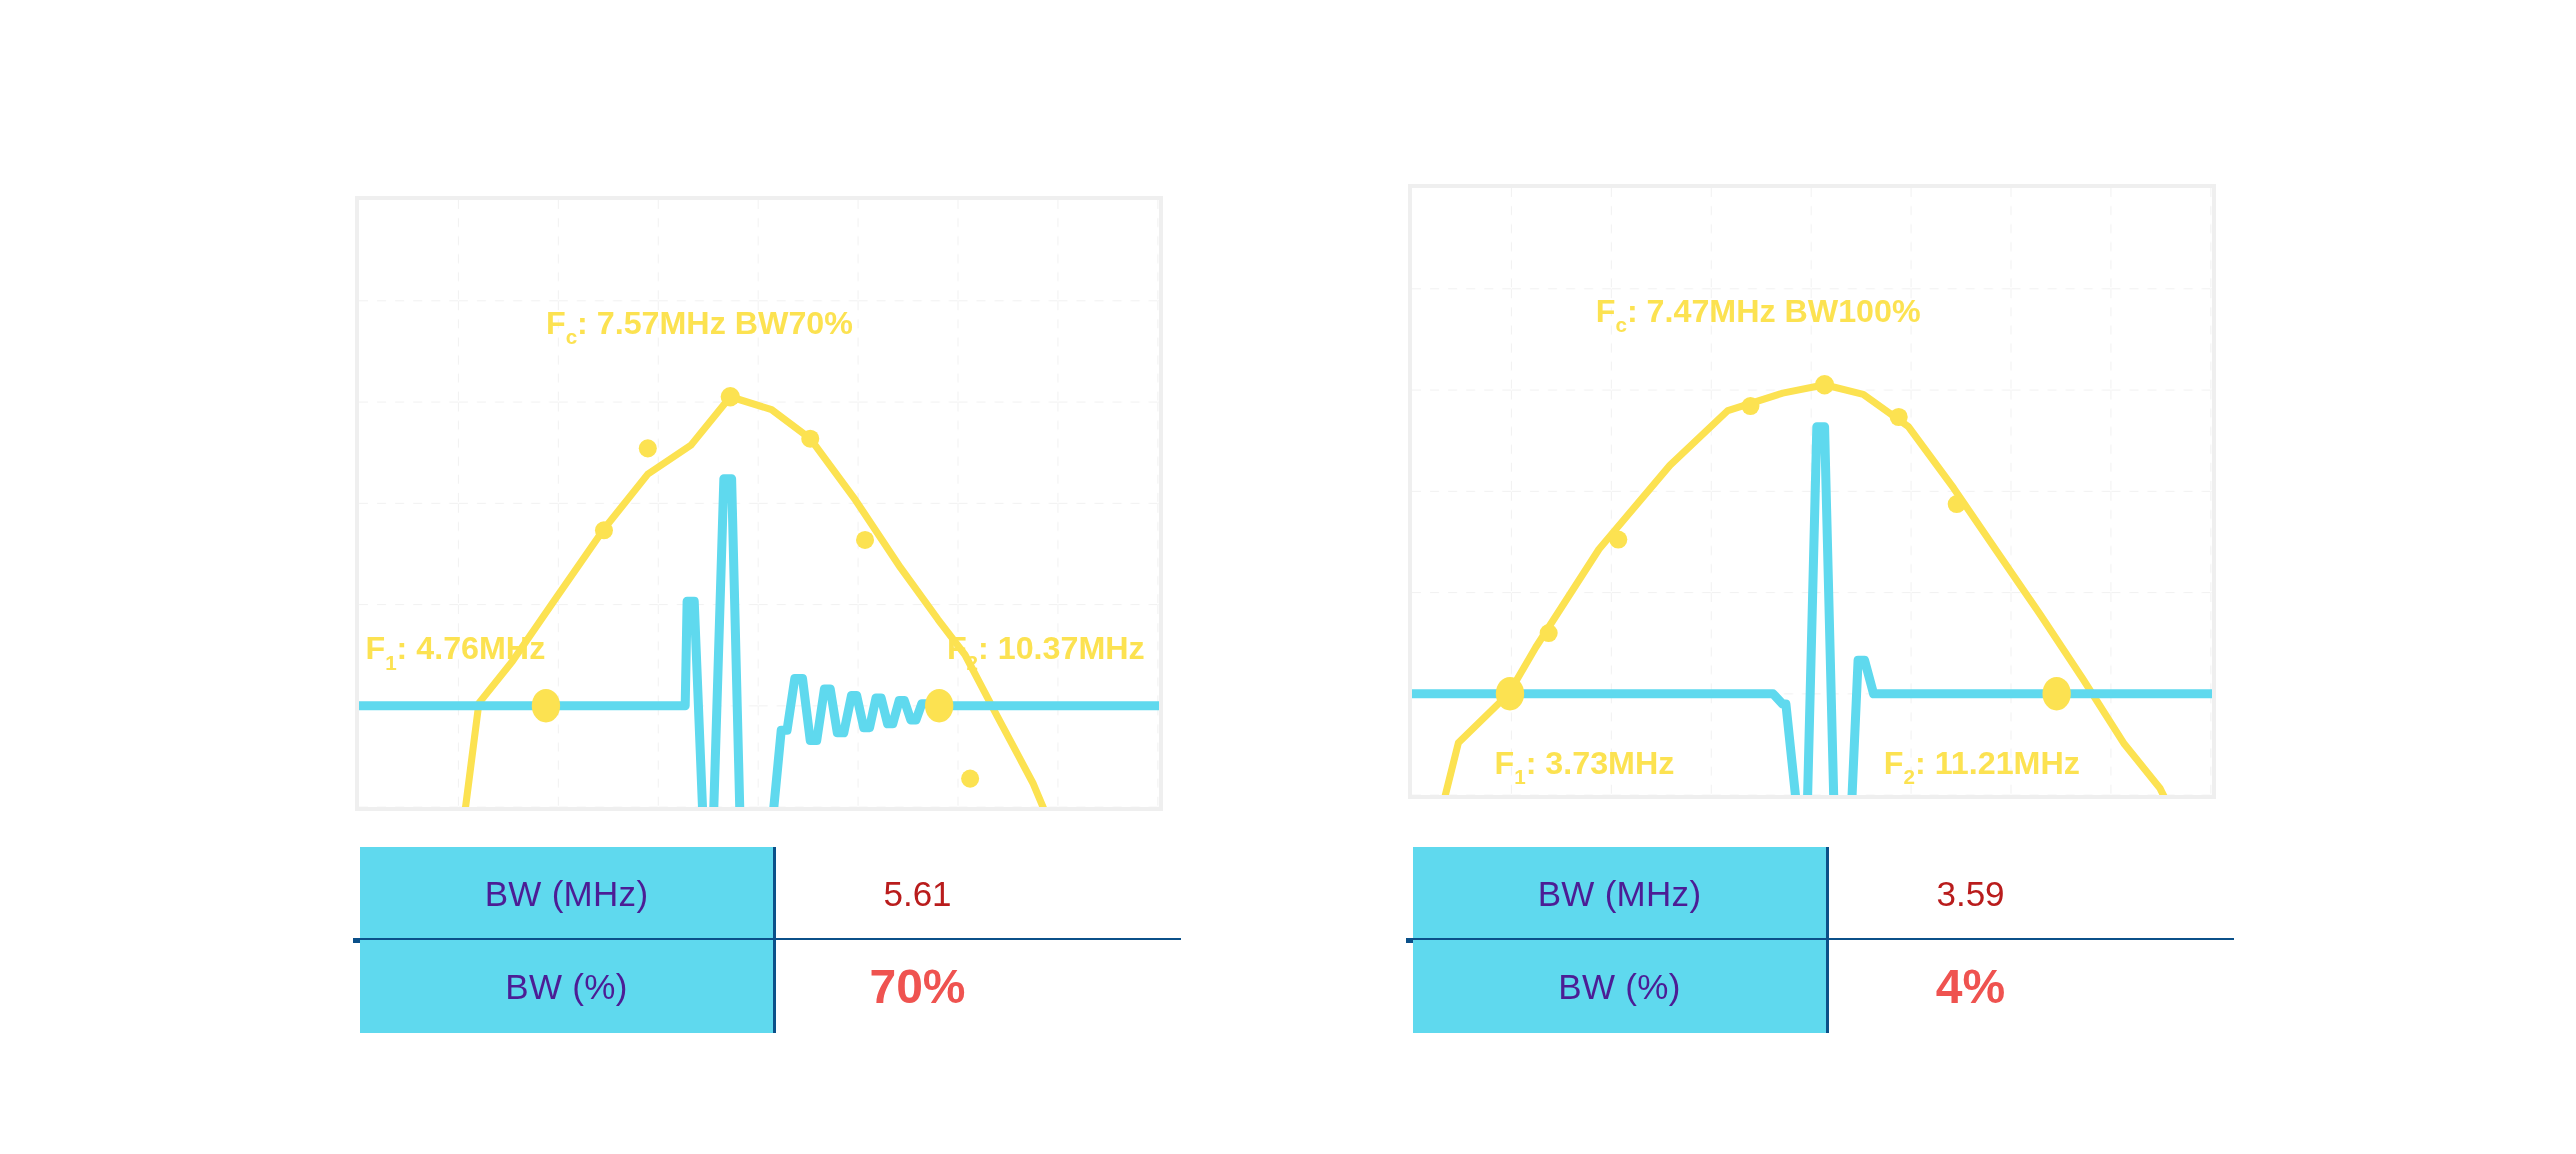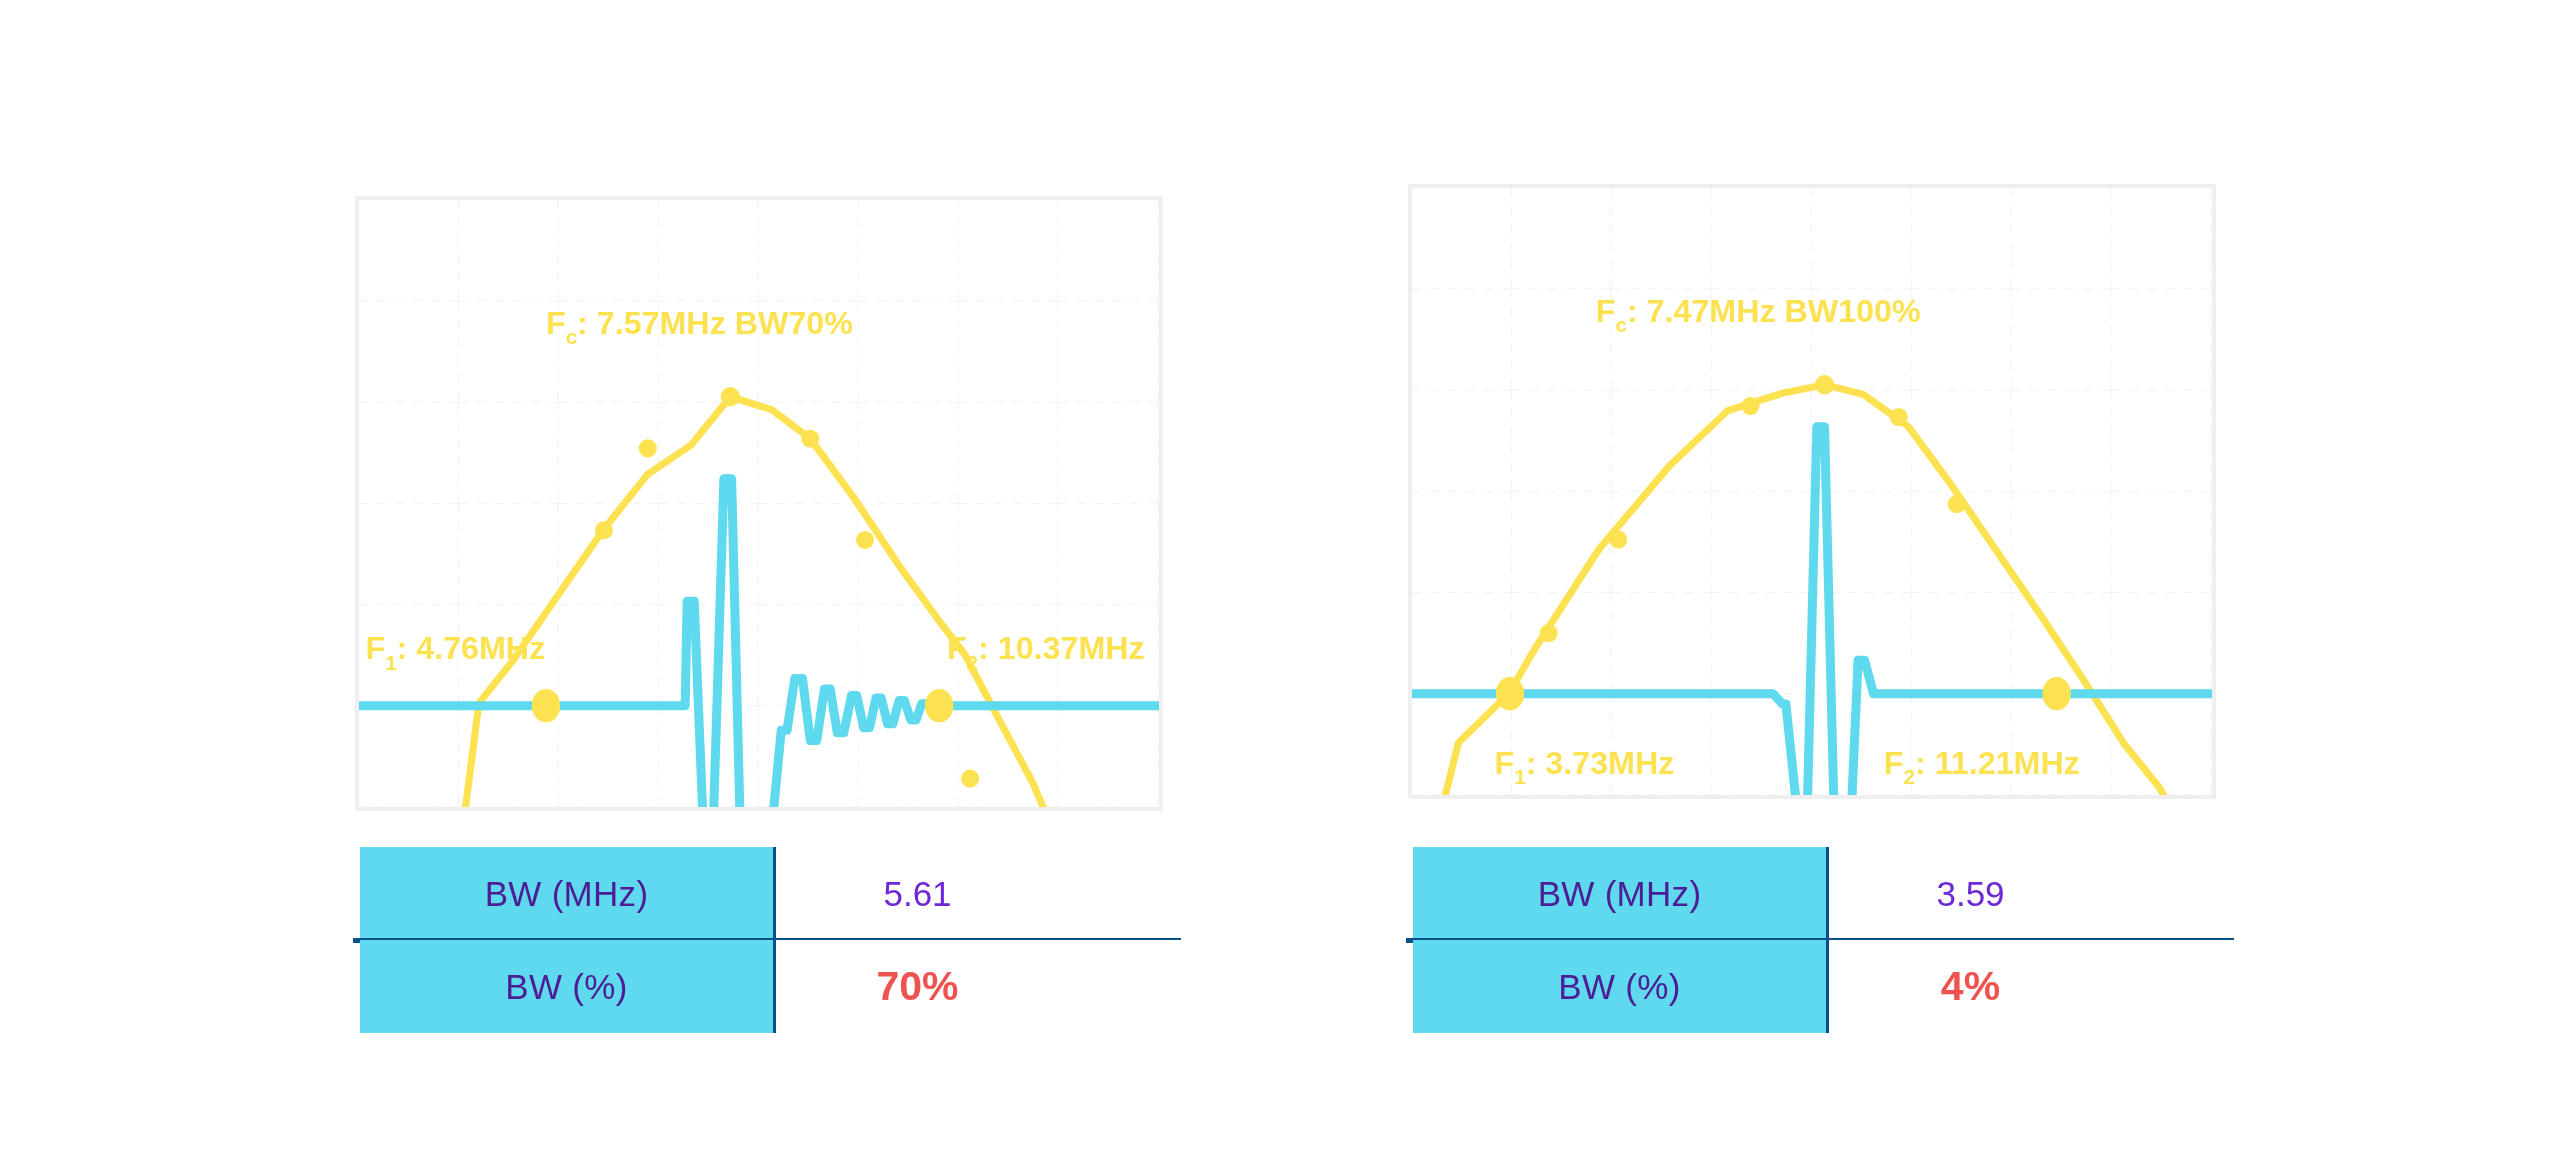--- a/index.html
+++ b/index.html
@@ -68,28 +68,28 @@
   }
 
   .lbl-text {
     color: #4c1d95;
     font-size: 35px;
     font-weight: 400;
     letter-spacing: 0.3px;
     font-family: "Liberation Sans", sans-serif;
   }
   .val-num {
-    color: #6d28d9;
+    color: #b91c1c;
     font-size: 35px;
     font-weight: 400;
     font-family: "Liberation Sans", sans-serif;
   }
   .val-pct {
     color: #ef5350;
-    font-size: 41px;
+    font-size: 48px;
     font-weight: bold;
     font-family: "Liberation Sans", sans-serif;
   }
 
   
   .tbl-hairline-top {
     position: absolute;
     left: 423px;
     right: 75px;
     top: 0px;

